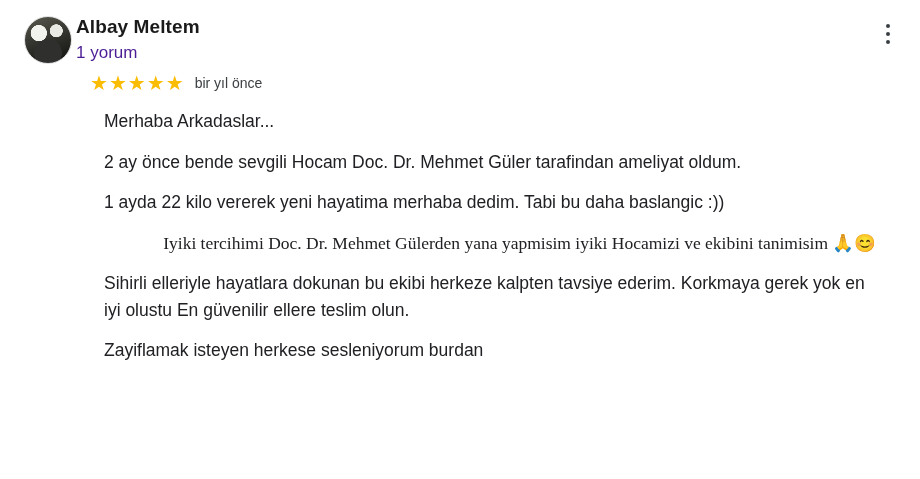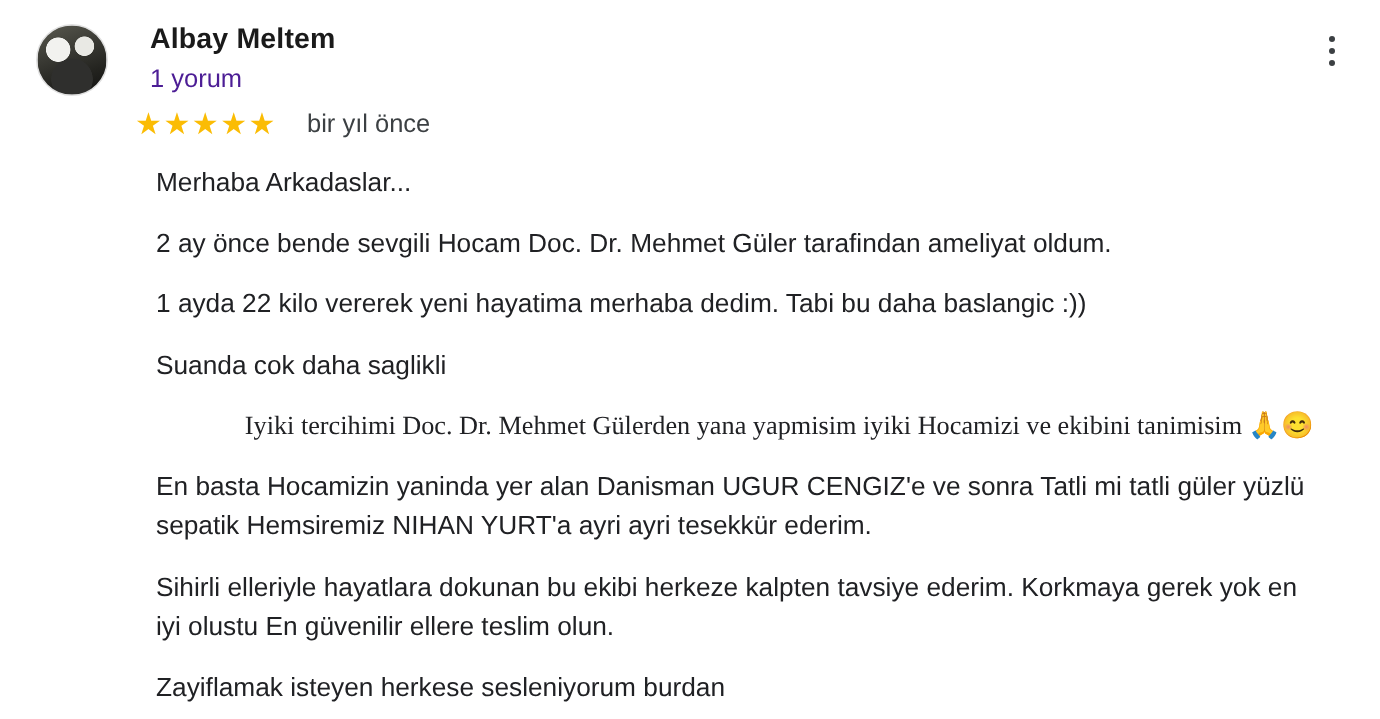--- a/index.html
+++ b/index.html
@@ -32,21 +32,21 @@
     background:
       radial-gradient(circle at 30% 35%, #f2f2ef 0 18%, rgba(242,242,239,0) 19%),
       radial-gradient(circle at 68% 30%, #e9e9e4 0 14%, rgba(233,233,228,0) 15%),
       radial-gradient(circle at 50% 78%, #2f2f2d 0 32%, rgba(47,47,45,0) 33%),
       linear-gradient(160deg, #59594f 0%, #3b3b35 38%, #23231f 70%, #111110 100%);
     border: 1px solid #e0e0e0;
     box-sizing: border-box;
     margin-top: 2px;
   }
   .head-text {
-    margin-left: 28px;
+    margin-left: 4px;
     padding-top: 1px;
   }
   .author {
     font-size: 19px;
     font-weight: bold;
     color: #1a1a1a;
     line-height: 23px;
     letter-spacing: 0.1px;
   }
   .count {
@@ -79,23 +79,23 @@
     margin-top: 8px;
     margin-left: 66px;
   }
   .stars {
     font-size: 20px;
     color: #fbbc04;
     letter-spacing: 1px;
     line-height: 22px;
   }
   .when {
-    font-size: 17px;
+    font-size: 14px;
     color: #3c4043;
-    margin-left: 20px;
+    margin-left: 10px;
     line-height: 22px;
   }
   .body {
     margin-left: 66px;
     margin-top: 10px;
     font-size: 17.5px;
     line-height: 26.5px;
     color: #202124;
     max-width: 800px;
   }
@@ -128,21 +128,19 @@
 
   <div class="meta-row">
     <div class="stars">★★★★★</div>
     <div class="when">bir yıl önce</div>
   </div>
 
   <div class="body">
     <p>Merhaba Arkadaslar...</p>
     <p>2 ay önce bende sevgili Hocam Doc. Dr. Mehmet Güler tarafindan ameliyat oldum.</p>
     <p>1 ayda 22 kilo vererek yeni hayatima merhaba dedim. Tabi bu daha baslangic :))</p>
-    <p>Suanda cok daha saglikli</p>
     <p class="emoji">Iyiki tercihimi Doc. Dr. Mehmet Gülerden yana yapmisim iyiki Hocamizi ve ekibini tanimisim 🙏😊</p>
-    <p>En basta Hocamizin yaninda yer alan Danisman UGUR CENGIZ'e ve sonra Tatli mi tatli güler yüzlü sepatik Hemsiremiz NIHAN YURT'a ayri ayri tesekkür ederim.</p>
     <p>Sihirli elleriyle hayatlara dokunan bu ekibi herkeze kalpten tavsiye ederim. Korkmaya gerek yok en iyi olustu En güvenilir ellere teslim olun.</p>
     <p>Zayiflamak isteyen herkese sesleniyorum burdan</p>
 
   </div>
 
 </div>
 
 </body></html>

